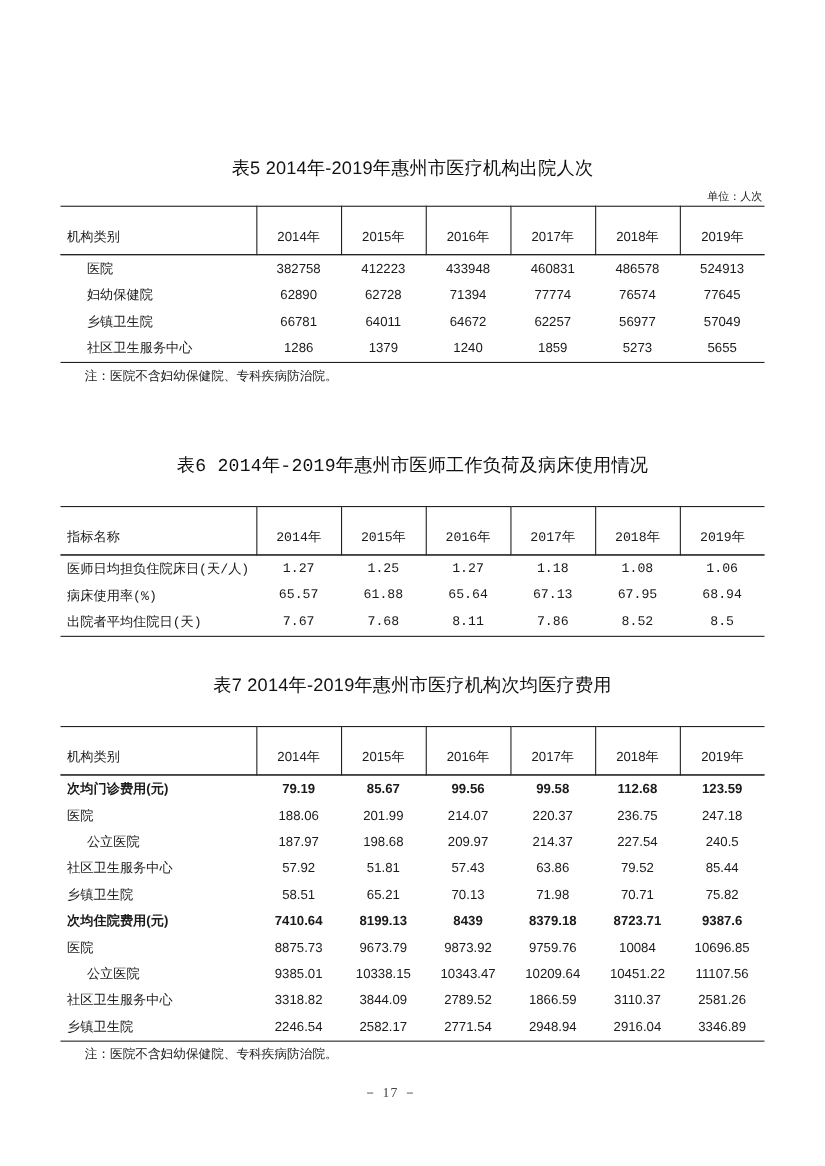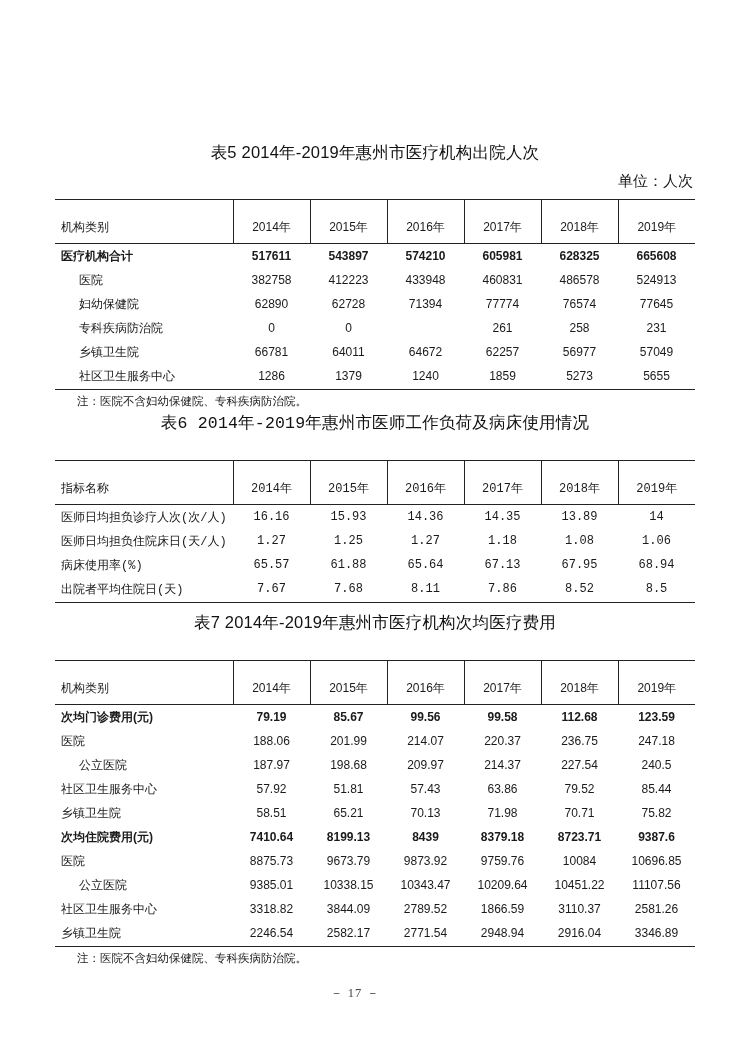--- a/index.html
+++ b/index.html
@@ -36,23 +36,23 @@
   .tbl-title {
     text-align: center;
     font-size: 16.5px;
     font-weight: normal;
     letter-spacing: 0.2px;
     margin: 0 0 8px 0;
     color: #111;
   }
   .unit-line {
     text-align: right;
-    font-size: 15px;
+    font-size: 10px;
     padding-right: 2px;
-    margin-bottom: 12px;
+    margin-bottom: 0;
     height: 15px;
     color: #1a1a1a;
   }
   .unit-spacer {
     height: 18px;
   }
 
   table.dt {
     width: 100%;
     border-collapse: collapse;
@@ -152,55 +152,37 @@
           <th class="h-label">机构类别</th>
           <th class="h-year">2014年</th>
           <th class="h-year">2015年</th>
           <th class="h-year">2016年</th>
           <th class="h-year">2017年</th>
           <th class="h-year">2018年</th>
           <th class="h-year last">2019年</th>
         </tr>
       </thead>
       <tbody id="body-t5">
-          <tr class="total">
-            <td class="lbl ind-0">医疗机构合计</td>
-            <td>517611</td>
-            <td>543897</td>
-            <td>574210</td>
-            <td>605981</td>
-            <td>628325</td>
-            <td>665608</td>
-          </tr>
           <tr>
             <td class="lbl ind-1">医院</td>
             <td>382758</td>
             <td>412223</td>
             <td>433948</td>
             <td>460831</td>
             <td>486578</td>
             <td>524913</td>
           </tr>
           <tr>
             <td class="lbl ind-1">妇幼保健院</td>
             <td>62890</td>
             <td>62728</td>
             <td>71394</td>
             <td>77774</td>
             <td>76574</td>
             <td>77645</td>
-          </tr>
-          <tr>
-            <td class="lbl ind-1">专科疾病防治院</td>
-            <td>0</td>
-            <td>0</td>
-            <td></td>
-            <td>261</td>
-            <td>258</td>
-            <td>231</td>
           </tr>
           <tr>
             <td class="lbl ind-1">乡镇卫生院</td>
             <td>66781</td>
             <td>64011</td>
             <td>64672</td>
             <td>62257</td>
             <td>56977</td>
             <td>57049</td>
           </tr>
@@ -237,29 +219,20 @@
           <th class="h-label">指标名称</th>
           <th class="h-year">2014年</th>
           <th class="h-year">2015年</th>
           <th class="h-year">2016年</th>
           <th class="h-year">2017年</th>
           <th class="h-year">2018年</th>
           <th class="h-year last">2019年</th>
         </tr>
       </thead>
       <tbody id="body-t6">
-          <tr>
-            <td class="lbl ind-0">医师日均担负诊疗人次(次/人)</td>
-            <td>16.16</td>
-            <td>15.93</td>
-            <td>14.36</td>
-            <td>14.35</td>
-            <td>13.89</td>
-            <td>14</td>
-          </tr>
           <tr>
             <td class="lbl ind-0">医师日均担负住院床日(天/人)</td>
             <td>1.27</td>
             <td>1.25</td>
             <td>1.27</td>
             <td>1.18</td>
             <td>1.08</td>
             <td>1.06</td>
           </tr>
           <tr>

